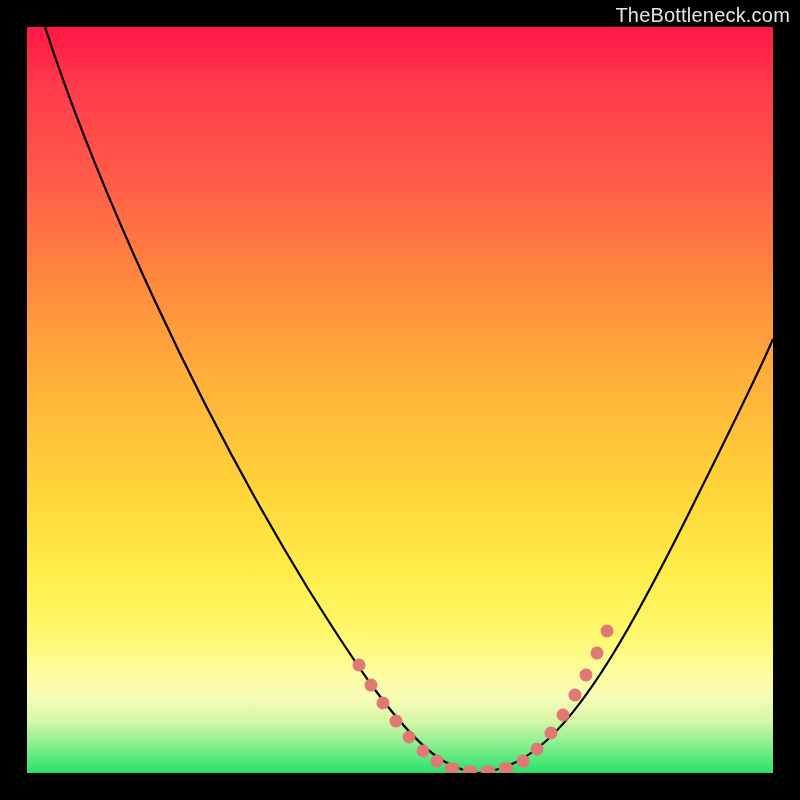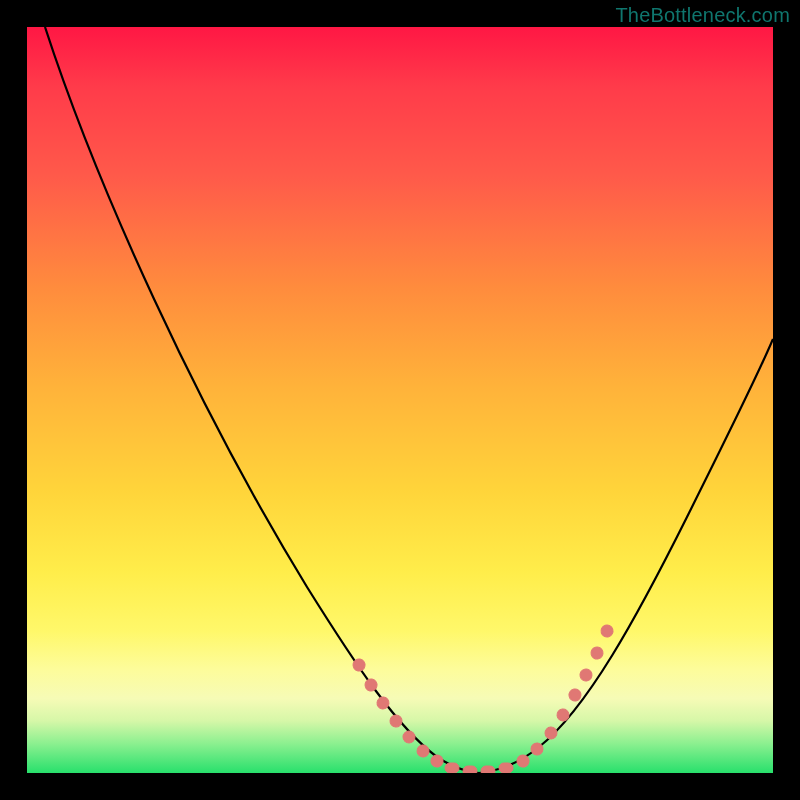--- a/index.html
+++ b/index.html
@@ -13,21 +13,21 @@
   .stage {
     position: relative;
     width: 800px;
     height: 800px;
     background: #000;
   }
   .watermark {
     position: absolute;
     top: 4px;
     right: 10px;
-    color: #0f766e;
+    color: #e5e5e5;
     font-size: 20px;
     font-weight: 500;
     letter-spacing: 0.2px;
     z-index: 5;
   }
   .plot-area {
     position: absolute;
     left: 27px;
     top: 27px;
     width: 746px;

